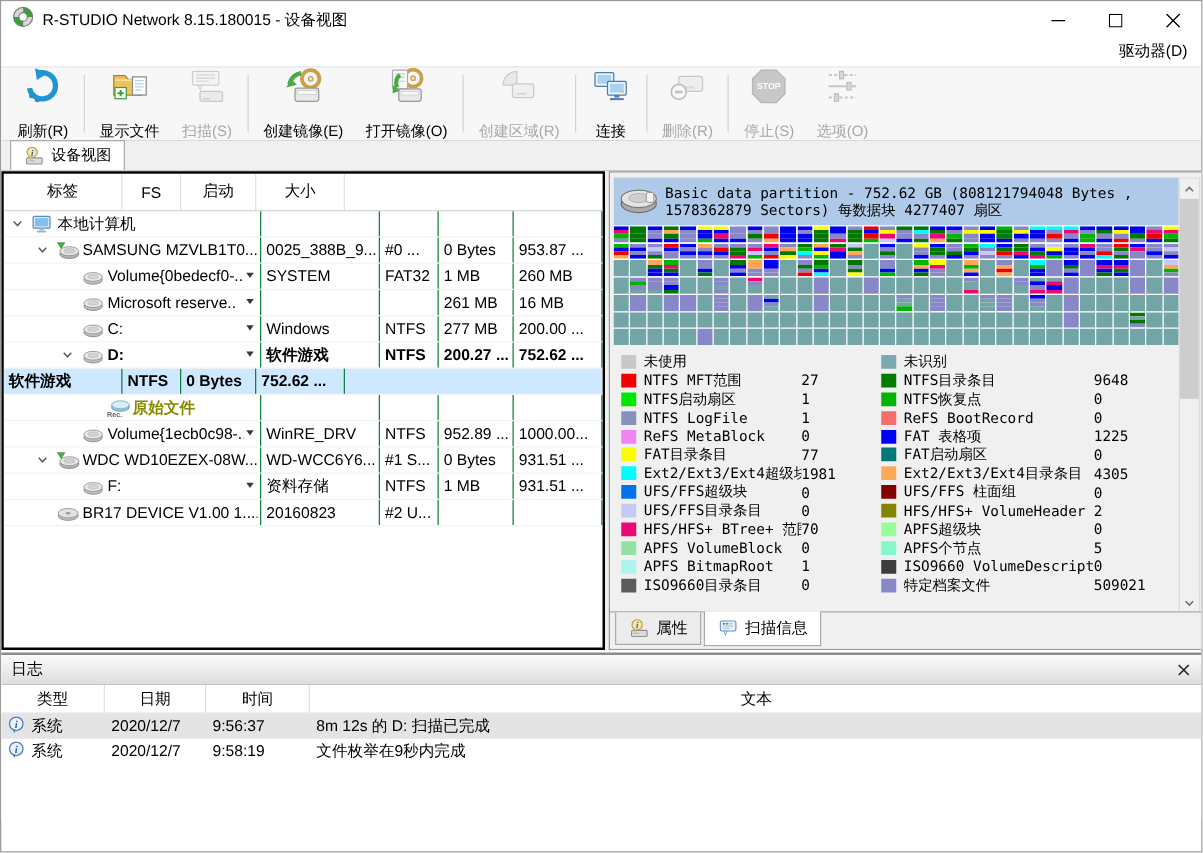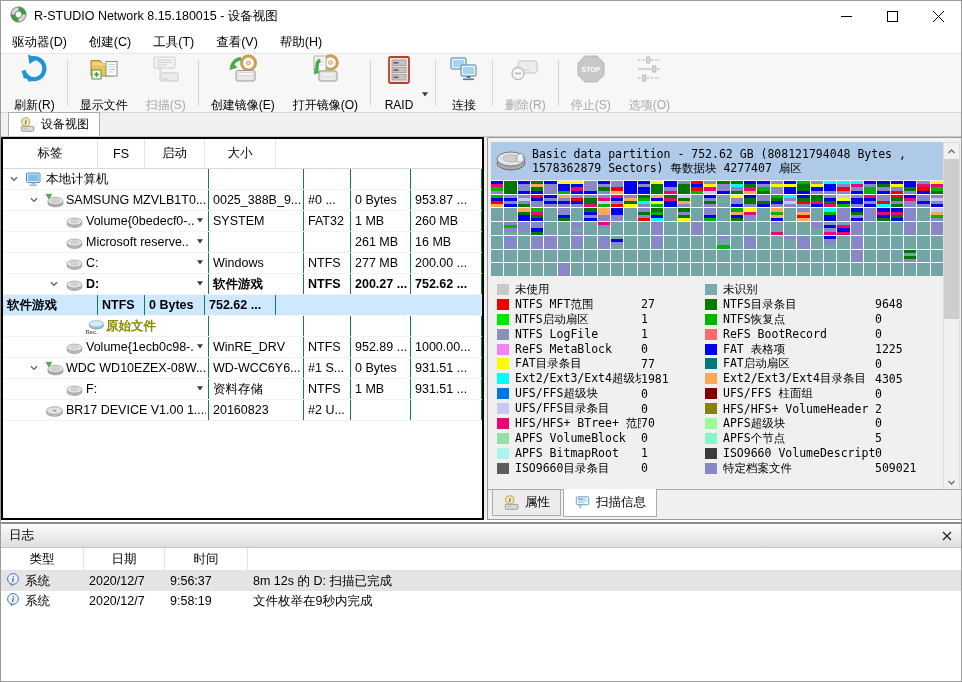--- a/index.html
+++ b/index.html
@@ -8,21 +8,21 @@
     font-family:"Liberation Sans",sans-serif;color:#000;}
   
   #titlebar{position:absolute;top:0;left:0;right:0;height:30px;background:#FFF;
     display:flex;align-items:center;padding-left:9px;}
   #titlebar .title{font-size:12.5px;margin-left:7px;}
   #win-controls{margin-left:auto;display:flex;height:30px;}
   .wc{width:46px;height:30px;display:flex;align-items:center;justify-content:center;}
   .wc svg{width:11px;height:11px;}
   
   #menubar{position:absolute;top:30px;left:0;right:0;height:22px;background:#FFF;
-    display:flex;align-items:flex-end;font-size:12.5px;}
+    display:flex;align-items:flex-end;font-size:12.5px;flex-direction:column;}
   .menu-item{padding:2px 11px;}
   
   #toolbar{position:absolute;top:52px;left:0;right:0;height:60px;background:#F7F7F7;
     border-top:1px solid #E8E8E8;border-bottom:1px solid #D8D8D8;box-sizing:border-box;
     display:flex;align-items:stretch;padding:1px 4px;}
   .tbtn{display:flex;flex-direction:column;align-items:center;justify-content:center;
     padding:2px 9px;font-size:12px;white-space:nowrap;}
   .tbtn .ticon{width:32px;height:32px;display:flex;align-items:center;justify-content:center;}
   .tbtn .ticon svg{width:30px;height:30px;}
   .tbtn .tlabel{margin-top:12px;}
@@ -228,41 +228,30 @@
               <polygon points="4.5,14 10.5,18.5 4,20.5" fill="#49A847"></polygon>
               <rect x="9" y="17" width="18" height="10" rx="2" fill="#E8E8E8" stroke="#9A9A9A"></rect>
               <rect x="11" y="19" width="14" height="3" fill="#F8F8F8" stroke="#C4C4C4" stroke-width=".5"></rect>
             </svg>
           </span>
           <span class="tlabel">打开镜像(O)</span>
         </div>
       </div>
       <div class="tsep"></div>
       <div class="tbtn-wrap">
-        <div class="tbtn">
+        <div class="tbtn disabled">
           <span class="ticon">
             <svg viewBox="0 0 30 30">
-              <rect x="5" y="2" width="20" height="26" rx="1.5" fill="#E8E4E0" stroke="#B5432A" stroke-width="1.8"></rect>
-              <g fill="#C8C4C0" stroke="#8A8A8A" stroke-width=".6">
-                <rect x="8" y="5" width="14" height="5.5"></rect>
-                <rect x="8" y="12.2" width="14" height="5.5"></rect>
-                <rect x="8" y="19.5" width="14" height="5.5"></rect>
-              </g>
-              <g fill="#5E5E5E">
-                <rect x="9.5" y="7" width="5" height="1.6"></rect>
-                <rect x="9.5" y="14.2" width="5" height="1.6"></rect>
-                <rect x="9.5" y="21.5" width="5" height="1.6"></rect>
-              </g>
+              <path d="M13.5 3 A11 11 0 0 0 2.5 14 L13.5 14 Z" fill="#E0E0E0" stroke="#B0B0B0"></path>
+              <rect x="10" y="13" width="17" height="11" rx="2" fill="#ECECEC" stroke="#B0B0B0"></rect>
+              <path d="M13 21 h8" stroke="#C5C5C5" stroke-width="1.5"></path>
             </svg>
           </span>
-          <span class="tlabel">RAID</span>
-        </div>
-        <span class="dd-arrow"><svg viewBox="0 0 10 10">
-            <polygon points="2,3.2 8,3.2 5,7.4" fill="#3A3A3A"></polygon>
-          </svg></span>
+          <span class="tlabel">创建区域(R)</span>
+        </div>
       </div>
       <div class="tsep"></div>
       <div class="tbtn-wrap">
         <div class="tbtn">
           <span class="ticon">
             <svg viewBox="0 0 30 30">
               <rect x="2" y="4" width="15" height="11" rx="1" fill="#EAF4FD" stroke="#4A7CAE"></rect>
               <rect x="4" y="6" width="11" height="7" fill="#A8D4F4"></rect>
               <rect x="12" y="11" width="15" height="11" rx="1" fill="#EAF4FD" stroke="#4A7CAE"></rect>
               <rect x="14" y="13" width="11" height="7" fill="#A8D4F4"></rect>
@@ -1528,20 +1517,21 @@
       <span id="log-close">
         <svg viewBox="0 0 10 10">
             <path d="M1 1 L9 9 M9 1 L1 9" stroke="#2A2A2A" stroke-width="1.4"></path>
           </svg>
       </span>
     </div>
     <div id="log-header">
         <div class="lhcell" style="width: 83px;">类型</div>
         <div class="lhcell" style="width: 81px;">日期</div>
         <div class="lhcell" style="width: 83px;">时间</div>
+        <div class="lhcell" style="flex: 1 1 0%;">文本</div>
       </div>
     <div id="log-rows">
         <div class="lrow shade">
           <div class="lcell" style="width: 83px;">
             <span class="loginfo"><svg viewBox="0 0 14 14">
                 <circle cx="7" cy="6" r="5.4" fill="#EAF3FC" stroke="#4A7EBB"></circle>
                 <path d="M4 10.5 l1.6 3 l0.8-2.8 z" fill="#4A7EBB"></path>
                 <text x="7" y="9.3" font-size="8.5" font-weight="bold" font-style="italic" fill="#2B5FA3" text-anchor="middle" font-family="Liberation Serif,serif">i</text>
               </svg></span>
             <span>系统</span>

